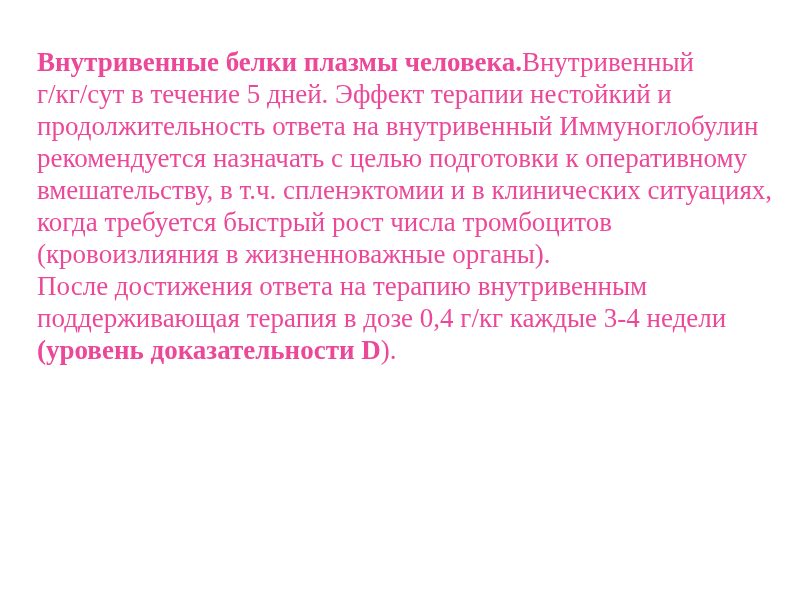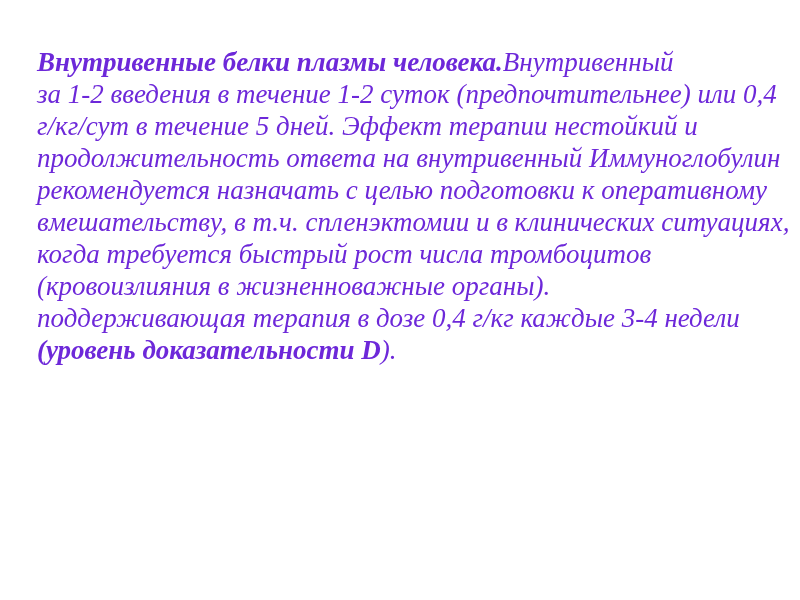--- a/index.html
+++ b/index.html
@@ -33,25 +33,25 @@
     white-space: nowrap;
   }
   .bold {
     font-weight: bold;
   }
 </style>
 </head>
 <body style="background: rgb(255, 255, 255);">
 
 <div class="slide">
-  <div class="text-block" style="color: #6d28d9; font-style: italic;">
+  <div class="text-block" style="color: #ec4899;">
       <div class="line"><span class="bold">Внутривенные белки плазмы человека.</span><span>Внутривенный</span></div>
-      <div class="line"><span>за 1-2 введения в течение 1-2 суток (предпочтительнее) или 0,4</span></div>
       <div class="line"><span>г/кг/сут в течение 5 дней. Эффект терапии нестойкий и</span></div>
       <div class="line"><span>продолжительность ответа на внутривенный Иммуноглобулин</span></div>
       <div class="line"><span>рекомендуется назначать с целью подготовки к оперативному</span></div>
       <div class="line"><span>вмешательству, в т.ч. спленэктомии и в клинических ситуациях,</span></div>
       <div class="line"><span>когда требуется быстрый рост числа тромбоцитов</span></div>
       <div class="line"><span>(кровоизлияния в жизненноважные органы).</span></div>
+      <div class="line"><span>После достижения ответа на терапию внутривенным</span></div>
       <div class="line"><span>поддерживающая терапия в дозе 0,4 г/кг каждые 3-4 недели</span></div>
       <div class="line"><span class="bold">(уровень доказательности D</span><span>).</span></div>
     </div>
 </div>
 
 </body></html>

